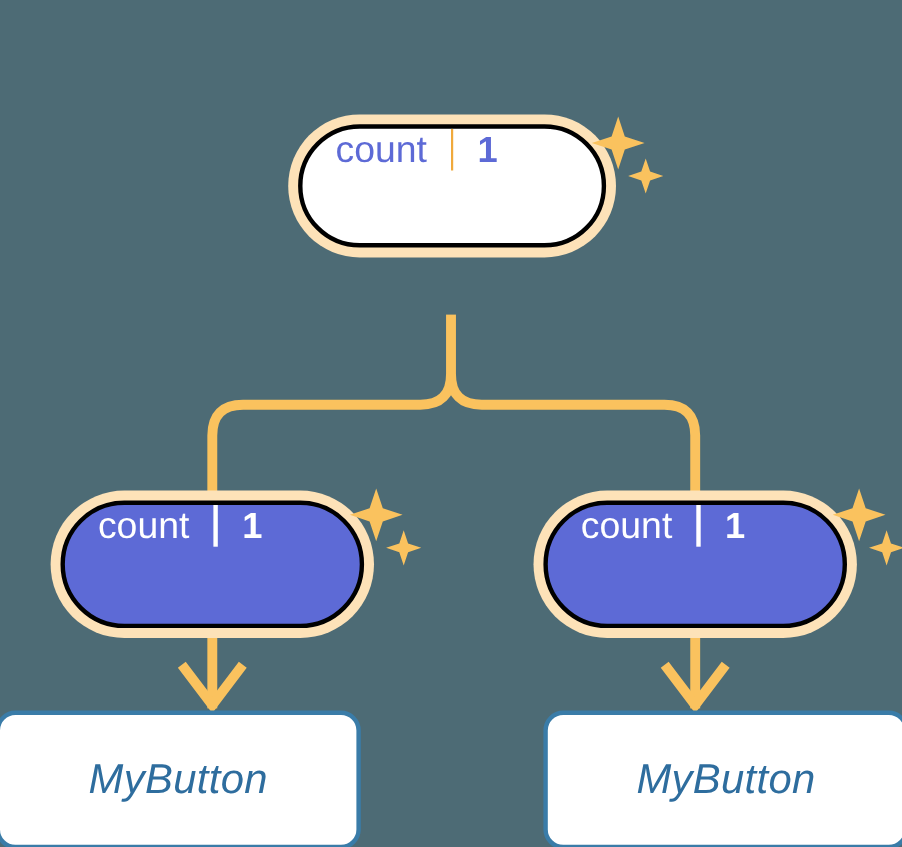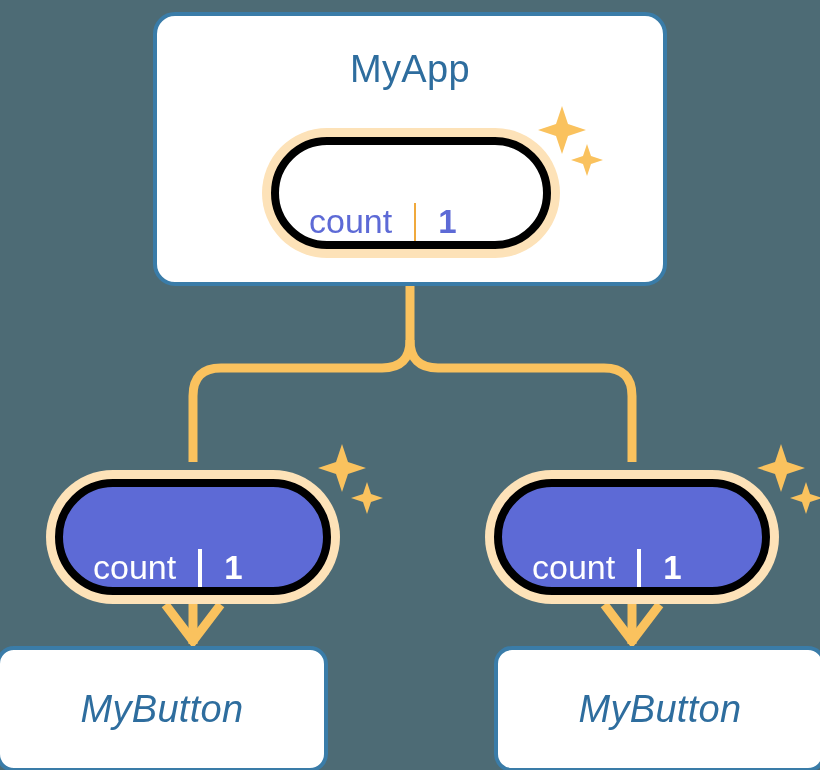--- a/index.html
+++ b/index.html
@@ -64,27 +64,26 @@
   #card-button-right { left: 494px; }
   .card-button .card-title {
     line-height: 118px;
     font-style: italic;
   }
 
   
   .pill {
     position: absolute;
     display: flex;
-    align-items: flex-end;
+    align-items: flex-start;
     box-sizing: border-box;
     border-radius: 999px;
-    border: 8px solid #000000;
+    border: 4px solid #000000;
     box-shadow: 0 0 0 9px #fde2b8;
     overflow: hidden;
-    margin-top: 24px;
   }
   .pill-key, .pill-val {
     display: flex;
     align-items: center;
     justify-content: center;
     box-sizing: border-box;
   }
   .pill-key {
     font-size: 34px;
     font-weight: 400;
@@ -150,23 +149,20 @@
 
     <path d="M 410 340 Q 410 368 438 368 L 604 368 Q 632 368 632 396 L 632 462" fill="none" stroke="#fac25e" stroke-width="9" stroke-linecap="butt"></path>
 
     <path d="M 193 572 L 193 644" fill="none" stroke="#fac25e" stroke-width="9"></path>
     <path d="M 168 608 L 193 641 L 218 608" fill="none" stroke="#fac25e" stroke-width="9" stroke-linecap="square" stroke-linejoin="miter"></path>
 
     <path d="M 632 572 L 632 644" fill="none" stroke="#fac25e" stroke-width="9"></path>
     <path d="M 607 608 L 632 641 L 657 608" fill="none" stroke="#fac25e" stroke-width="9" stroke-linecap="square" stroke-linejoin="miter"></path>
   </svg>
 
-  <div class="card" id="card-myapp">
-    <div class="card-title">MyApp</div>
-  </div>
 
   <div class="pill pill-light" id="pill-myapp">
     <div class="pill-key">count</div>
     <div class="pill-val">1</div>
   </div>
 
   <svg class="sparkles" id="sparkles-myapp" viewBox="0 0 70 78">
     <path d="M 24 4 L 30 22 L 48 28 L 30 34 L 24 52 L 18 34 L 0 28 L 18 22 Z" fill="#fac25e"></path>
     <path d="M 49 42 L 53 54 L 65 58 L 53 62 L 49 74 L 45 62 L 33 58 L 45 54 Z" fill="#fac25e"></path>
   </svg>

